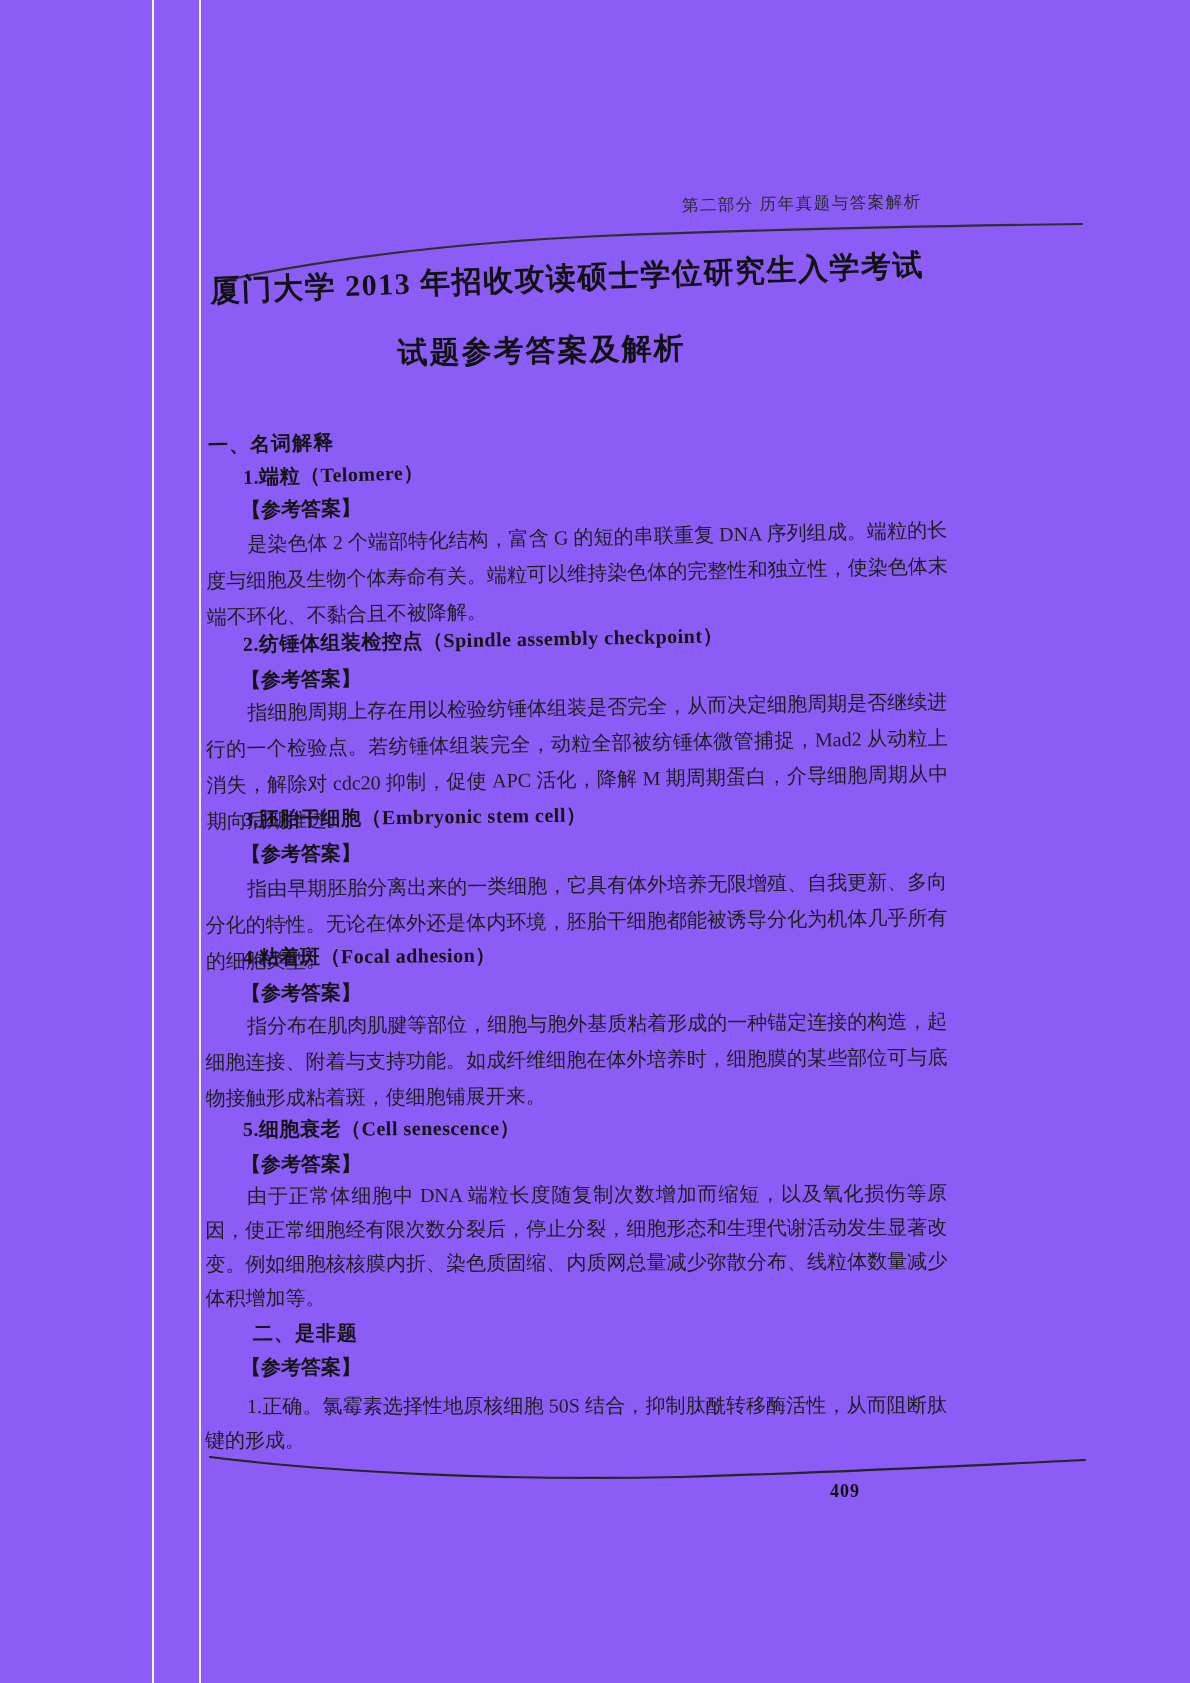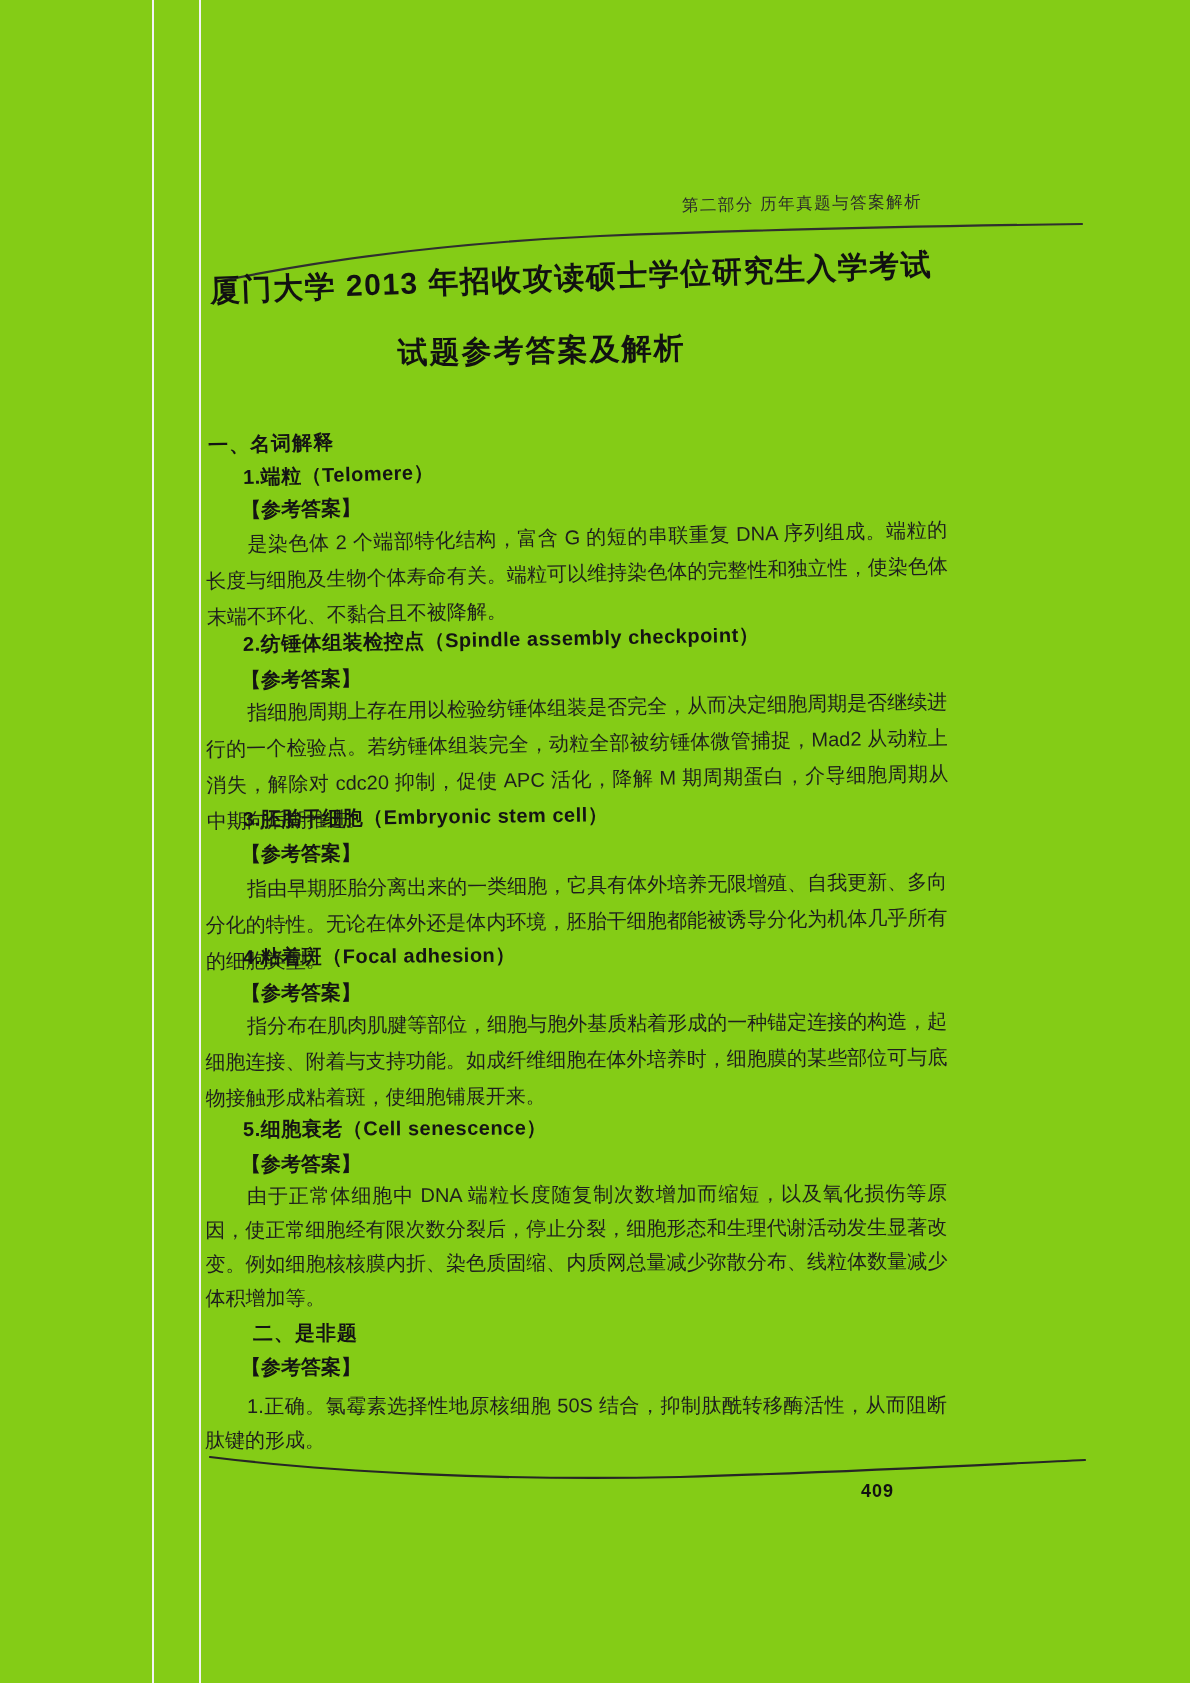--- a/index.html
+++ b/index.html
@@ -1,21 +1,21 @@
 <!DOCTYPE html>
 <html><head>
 <meta charset="utf-8">
 <style>
   html,body{margin:0;padding:0;background:#e8e8e8;}
   .page{
     position:relative;
     width:1190px;height:1683px;
     margin:0 auto;
-    background:#84cc16;
-    font-family:Liberation Sans, sans-serif;
+    background:#8b5cf6;
+    font-family:Liberation Serif, serif;
     color:#1c1c1c;
     overflow:hidden;
   }
   .scan-line{position:absolute;top:0;bottom:0;width:2px;background:#f3f3f3;}
   .scan-line.a{left:152px;}
   .scan-line.b{left:199px;}
 
   .running-header{
     position:absolute;top:191px;right:268px;
     font-size:16.5px;letter-spacing:1.5px;color:#2b2b2b;
@@ -74,21 +74,21 @@
   .p4{top:1008px;transform:rotate(-0.4deg);}
   .t5{top:1116px;transform:rotate(-0.3deg);}
   .l5{top:1151px;transform:rotate(-0.28deg);}
   .p5{top:1179px;transform:rotate(-0.25deg);line-height:34px;}
   .sec2-heading{top:1320px;transform:rotate(-0.2deg);margin-left:45px;}
   .l6{top:1354px;transform:rotate(-0.15deg);}
   .p6{top:1389px;transform:rotate(-0.1deg);line-height:34px;}
 
   .rule-svg{position:absolute;left:0;top:0;pointer-events:none;}
   .page-number{
-    position:absolute;top:1481px;left:861px;
+    position:absolute;top:1481px;left:830px;
     font-size:18px;font-weight:bold;color:#111;letter-spacing:1px;
   }
 </style>
 </head>
 <body>
 
 <div class="page">
 
   <div class="scan-line a"></div>
   <div class="scan-line b"></div>

